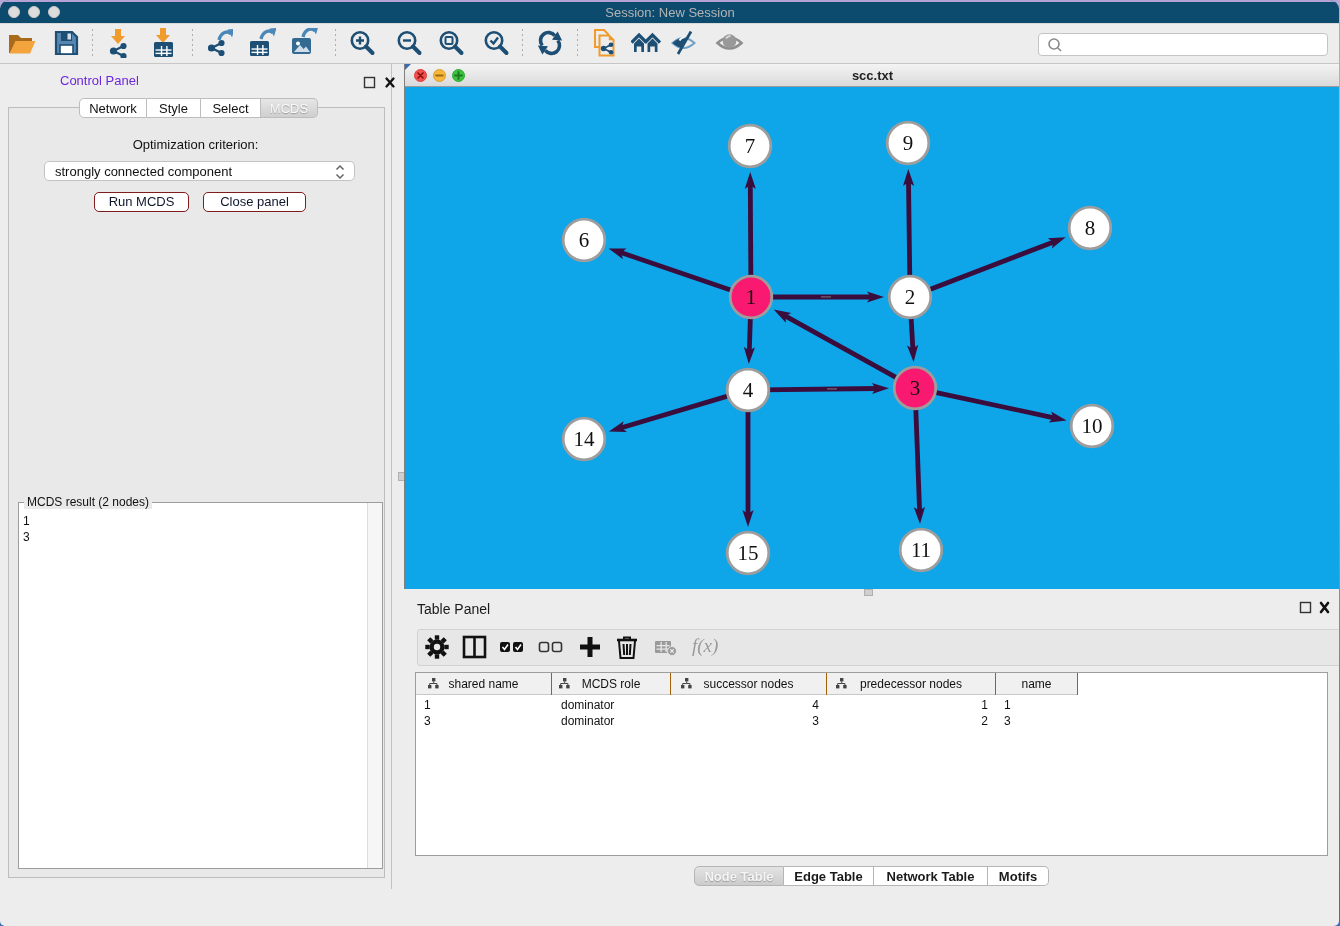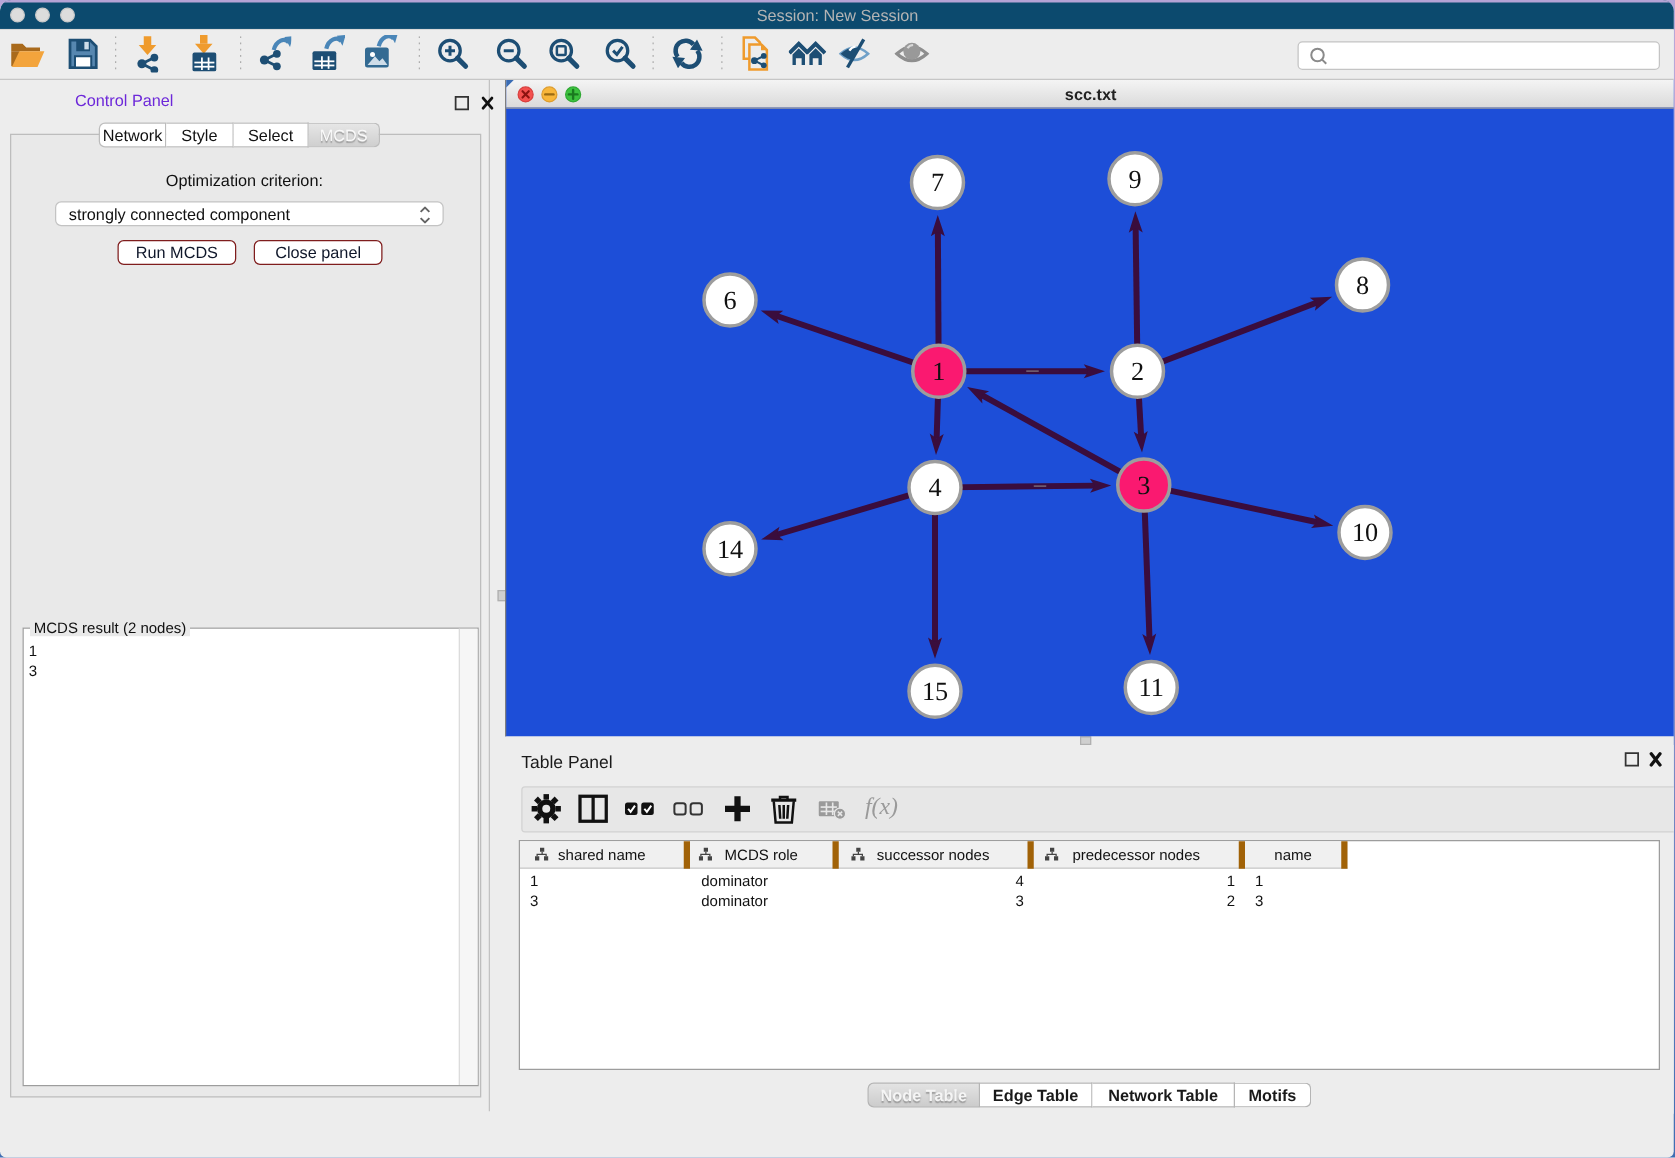--- a/index.html
+++ b/index.html
@@ -25,32 +25,32 @@
 .ctab.sel{background:linear-gradient(#e6e6e6,#cfcfcf);color:#fafafa;text-shadow:0 1px 1px #9a9a9a;border-radius:0 5px 5px 0;}
 #cppane{position:absolute;left:8px;top:43px;width:377px;height:771px;background:#e9e9e9;border:1px solid #bdbdbd;}
 #optlabel{position:absolute;left:0;top:73px;width:100%;text-align:center;font-size:13px;color:#111;}
 #dropdown{position:absolute;left:44px;top:97px;width:311px;height:20px;background:#fff;border:1px solid #c3c3c3;border-radius:5px;font-size:13px;color:#111;line-height:19px;padding-left:10px;}
 .btn{position:absolute;top:128px;height:20px;background:#fff;border:1px solid #7f1d1d;border-radius:5px;font-size:13px;color:#0f172a;text-align:center;line-height:18px;}
 #mcdsbox{position:absolute;left:18px;top:438px;width:365px;height:367px;border:1px solid #9d9d9d;background:#fff;}
 #mcdslbl{position:absolute;left:24px;top:431px;background:#e9e9e9;padding:0 3px;font-size:12px;color:#111;}
 #mcdstxt{position:absolute;left:23px;top:449px;font-size:12px;color:#111;line-height:16px;}
 #mcdssb{position:absolute;left:367px;top:439px;width:15px;height:365px;background:#f6f6f6;border-left:1px solid #dcdcdc;}
 
-#netwin{position:absolute;left:404px;top:64px;width:936px;height:525px;background:#1d4ed8;border-left:1px solid #7f7f7f;}
+#netwin{position:absolute;left:404px;top:64px;width:936px;height:525px;background:#0ea5e9;border-left:1px solid #7f7f7f;}
 #nettbar{position:absolute;left:0;top:0;width:100%;height:23px;background:linear-gradient(#f4f4f4,#dadada);border-bottom:1px solid #9c9c9c;}
 #nettitle{position:absolute;top:4px;left:0;width:100%;text-align:center;font-size:13px;font-weight:bold;color:#222;}
 .mtl{position:absolute;top:5px;width:13px;height:13px;border-radius:50%;}
 #netcorner{position:absolute;left:0;top:0;width:0;height:0;border-top:6px solid #3a6cb4;border-right:6px solid transparent;}
 
 #tpanel{position:absolute;left:404px;top:596px;width:936px;height:295px;background:#ededed;}
 #tphead{position:absolute;left:13px;top:5px;font-size:14px;color:#1a1a1a;}
 #tptool{position:absolute;left:13px;top:33px;width:934px;height:37px;background:#e7e7e7;border:1px solid #d2d2d2;border-radius:3px;}
 #ttable{position:absolute;left:11px;top:76px;width:913px;height:184px;background:#fff;border:1px solid #9d9d9d;}
 #thead{position:absolute;left:0;top:0;height:22px;background:#f0f0f0;border-bottom:1px solid #c8c8c8;font-size:12px;color:#111;}
-.th{position:absolute;top:0;height:22px;border-right:5px solid #a16207;}
+.th{position:absolute;top:0;height:22px;border-right:1px solid #a16207;}
 .thlbl{position:absolute;top:4px;width:100%;text-align:center;}
 .trow{position:absolute;font-size:12px;color:#111;height:16px;}
 
 #btabs{position:absolute;left:290px;top:270px;height:20px;display:flex;font-size:13px;}
 .btab{background:#fff;border:1px solid #b5b5b5;border-left:none;padding-top:2px;color:#1a1a1a;height:20px;text-align:center;font-weight:bold;}
 .btab.sel{background:linear-gradient(#e3e3e3,#cccccc);color:#f5f5f5;text-shadow:0 1px 1px #999;border-radius:5px 0 0 5px;border-left:1px solid #b5b5b5;}
 .btab.last{border-radius:0 5px 5px 0;}
 
 #sbar{position:absolute;left:0;top:889px;width:1340px;height:37px;background:#ededed;border-top:1px solid #c9c9c9;}
 #sicon{position:absolute;left:10px;top:9px;width:28px;height:20px;background:#fafafa;border:1px solid #a8a8a8;}
@@ -204,21 +204,21 @@
       </div>
   </div>
   <div id="cpanel">
     <div id="cphead">Control Panel</div>
     <svg class="abs" style="left:363px;top:12px" width="34" height="14" viewBox="0 0 34 14">
         <rect x="1.5" y="1.5" width="10" height="10" fill="none" stroke="#333" stroke-width="1.4"></rect>
         <path d="M23.5 2.5 L30.5 10.5 M30.5 2.5 L23.5 10.5" stroke="#111" stroke-width="2.3" stroke-linecap="round"></path>
       </svg>
     <div id="cppane"></div>
     <div id="cptabs">
-      <div class="ctab first" style="width:54px;">Network</div>
+      <div class="ctab first" style="width:68px;">Network</div>
         <div class="ctab" style="width:54px;">Style</div>
         <div class="ctab" style="width:60px;">Select</div>
         <div class="ctab sel" style="width:57px;">MCDS</div>
     </div>
     <div id="optlabel">Optimization criterion:</div>
     <div id="dropdown">strongly connected component
       <svg width="10" height="14" style="position:absolute;right:9px;top:3px" viewBox="0 0 10 14">
           <path d="M1.5 4.5 L5 1 L8.5 4.5" stroke="#666" stroke-width="1.5" fill="none"></path>
           <path d="M1.5 9.5 L5 13 L8.5 9.5" stroke="#666" stroke-width="1.5" fill="none"></path>
         </svg>

